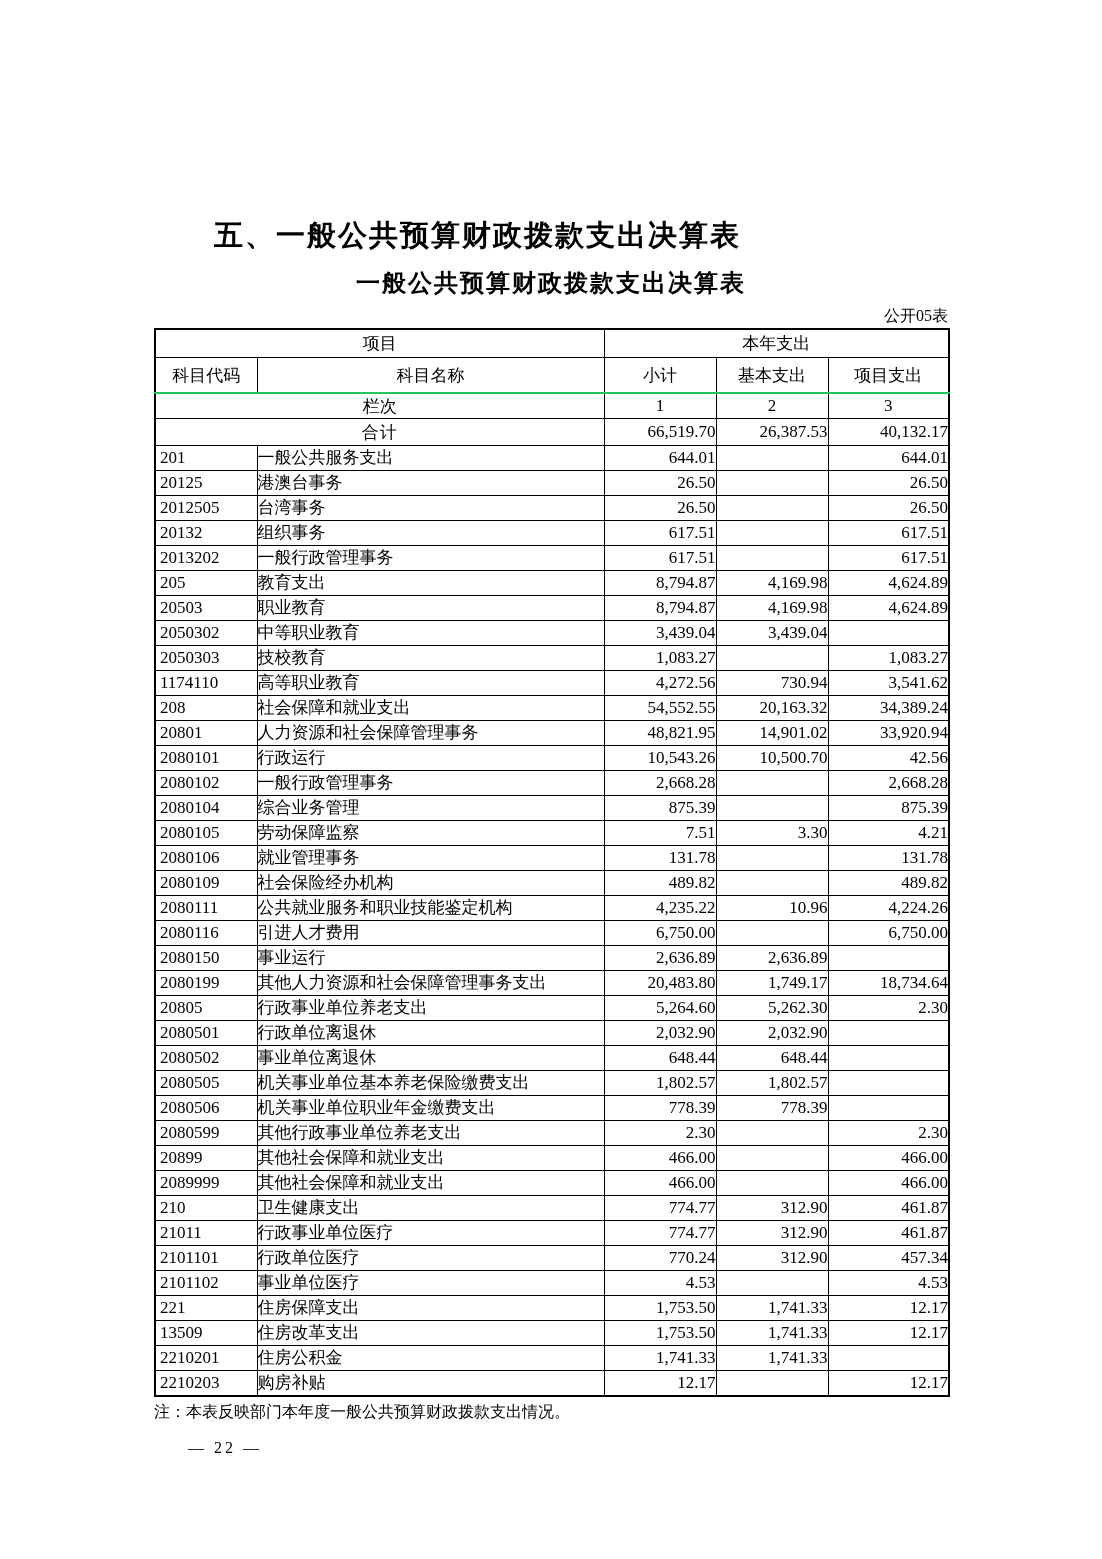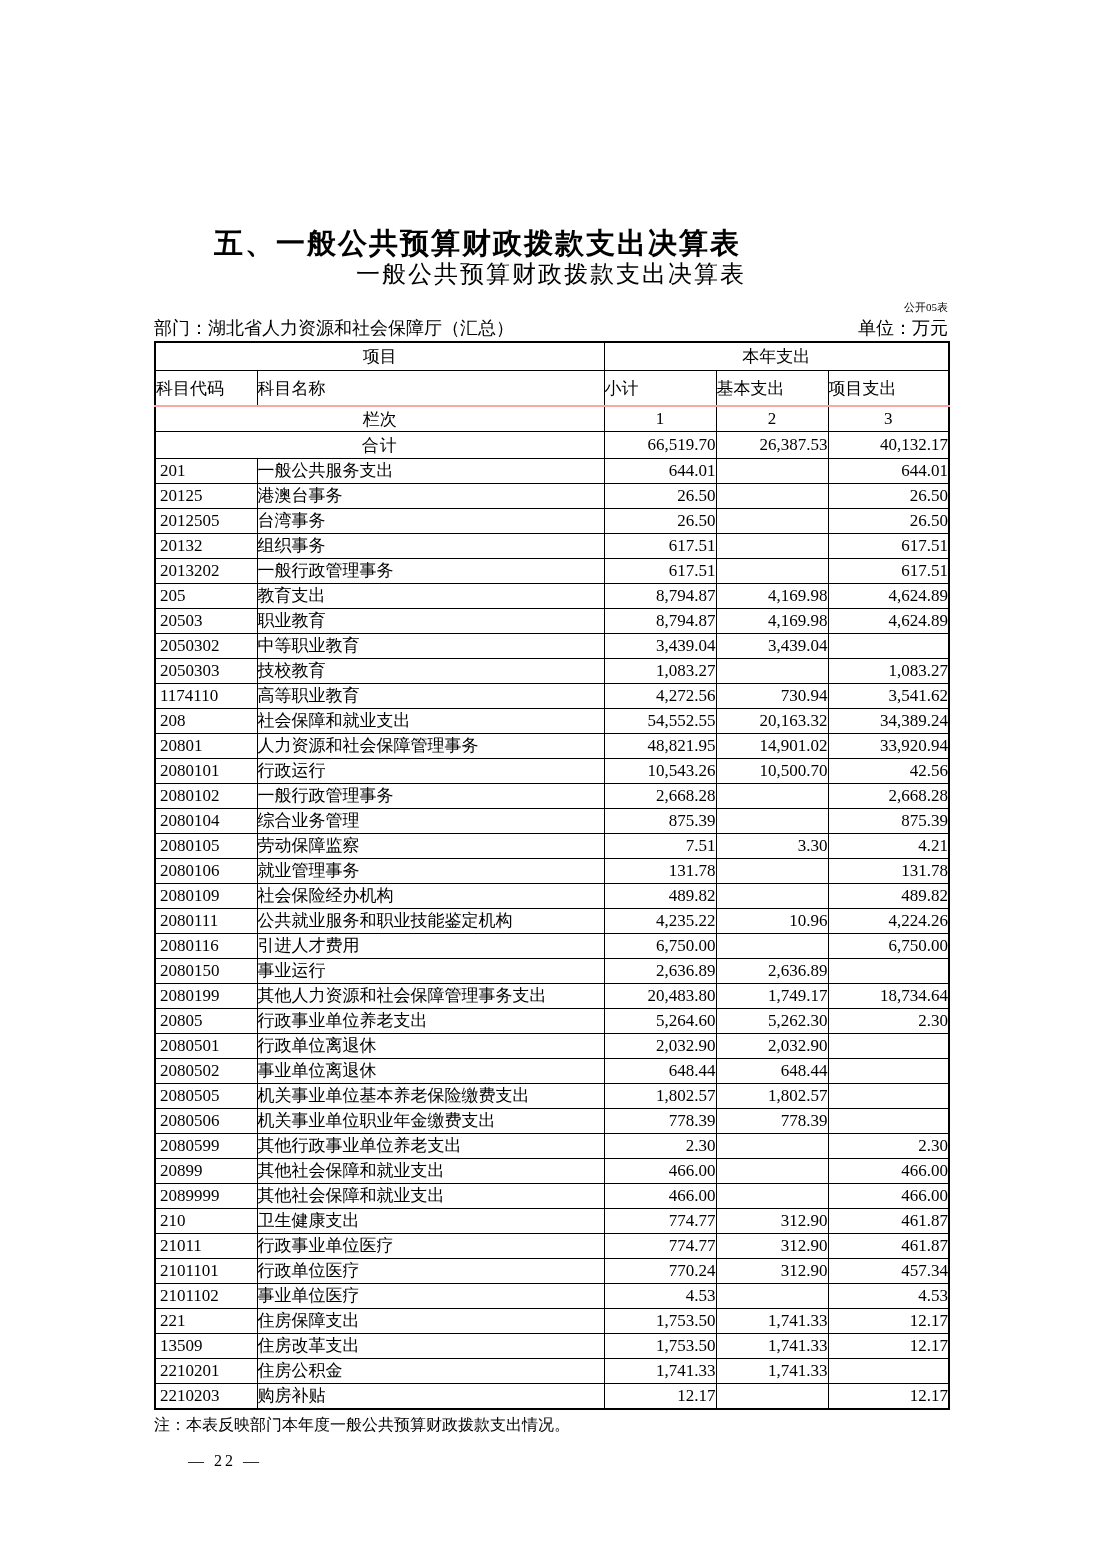--- a/index.html
+++ b/index.html
@@ -13,43 +13,45 @@
   }
   .page {
     position: relative;
     width: 1102px;
     height: 1559px;
     overflow: hidden;
   }
   .content {
     position: absolute;
     left: 154px;
-    top: 12px;
+    top: 4px;
     width: 794px;
   }
   .section-heading {
     margin-top: 214px;
     padding-left: 60px;
     font-family: "Liberation Sans", "DejaVu Sans", sans-serif;
     font-weight: bold;
     font-size: 29px;
     letter-spacing: 2px;
     line-height: 34px;
     white-space: nowrap;
   }
   .table-title {
+    margin-top: 17px;
     text-align: center;
     font-size: 24px;
     letter-spacing: 2px;
     line-height: 28px;
+    font-weight: bold;
   }
   .table-code-line {
     margin-top: 9px;
     text-align: right;
-    font-size: 11px;
+    font-size: 16px;
     line-height: 20px;
   }
   .meta-line {
     display: flex;
     justify-content: space-between;
     align-items: flex-end;
     font-size: 18px;
     line-height: 21px;
     margin-top: 1px;
   }
@@ -62,21 +64,21 @@
   }
   table.budget th, table.budget td {
     border: 1px solid #000;
     font-weight: normal;
     font-size: 17px;
     padding: 0;
     overflow: hidden;
     white-space: nowrap;
   }
   tr.group-row th { height: 27px; text-align: center; }
-  tr.cols-row th { height: 34px; text-align: left; border-bottom: 2px solid #fca5a5; margin-top: 8px; }
+  tr.cols-row th { height: 34px; text-align: center; border-bottom: 2px solid #22c55e; margin-top: 8px; }
   tr.lanci-row td { height: 24px; text-align: center; }
   tr.total-row td { height: 26px; font-weight: normal; }
   tr.total-row td.label { text-align: center; letter-spacing: 1px; }
   tbody.data tr td { height: 24px; line-height: 24px; }
   td.code, tbody.data td:first-child { text-align: left; padding-left: 4px; }
   td.name { text-align: left; padding-left: 5px; }
   td.num { text-align: right; padding-right: 3px; }
   .note {
     margin-top: 5px;
     font-size: 16px;
@@ -94,24 +96,20 @@
 
 <div class="page">
   <div class="content">
 
     <div class="section-heading">五、一般公共预算财政拨款支出决算表</div>
 
     <div class="table-title">一般公共预算财政拨款支出决算表</div>
 
     <div class="table-code-line">公开05表</div>
 
-    <div class="meta-line">
-      <span>部门：湖北省人力资源和社会保障厅（汇总）</span>
-      <span>单位：万元</span>
-    </div>
 
     <table class="budget">
       <colgroup>
         <col style="width:102px">
         <col style="width:347px">
         <col style="width:112px">
         <col style="width:112px">
         <col style="width:121px">
       </colgroup>
       <thead>

